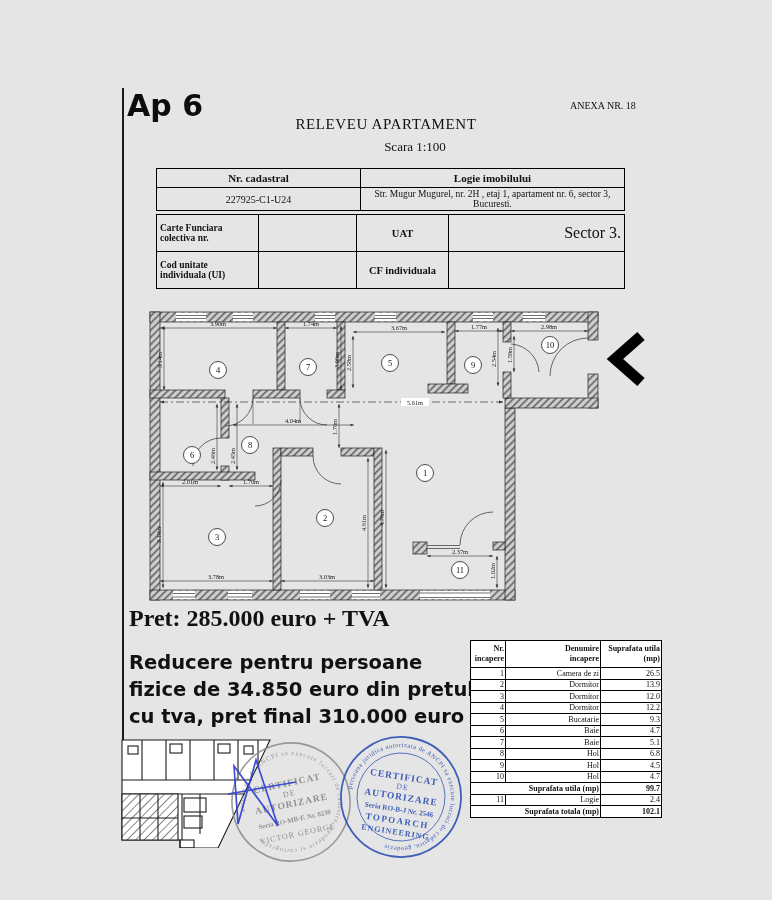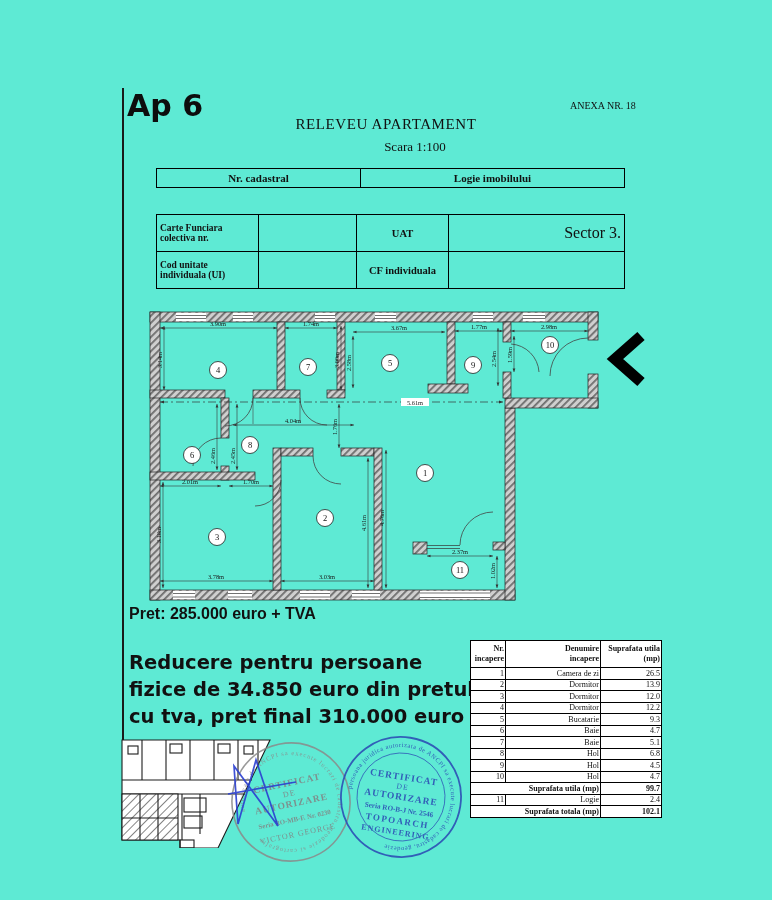--- a/index.html
+++ b/index.html
@@ -1,38 +1,38 @@
 <!DOCTYPE html>
 <html><head>
 <meta charset="utf-8">
 <style>
   html,body{margin:0;padding:0;background:#fff;}
-  .page{position:relative;width:772px;height:900px;background:#5eead4;overflow:hidden;
+  .page{position:relative;width:772px;height:900px;background:#e5e5e5;overflow:hidden;
         font-family:"Liberation Serif",serif;color:#111;}
   .edge-line{position:absolute;left:122px;top:88px;width:2px;height:697px;background:#1a1a1a;}
   .ap-label{position:absolute;left:127px;top:88px;font-family:"DejaVu Sans",sans-serif;
             font-weight:bold;font-size:30px;letter-spacing:0px;color:#0d0d0d;}
   .anexa{position:absolute;left:570px;top:100px;font-size:10px;}
   .doc-title{position:absolute;left:0;top:116px;width:772px;text-align:center;
              font-size:15px;letter-spacing:.6px;}
   .doc-scale{position:absolute;left:0;top:139px;width:772px;text-align:center;font-size:13px;padding-left:29px;}
 
   table{border-collapse:collapse;}
   .t1{position:absolute;left:156px;top:168px;width:468px;table-layout:fixed;}
   .t1 td{border:1.4px solid #000;text-align:center;padding:1px 2px;}
   .t1 .hd{font-weight:bold;font-size:11px;height:16px;}
   .t1 .vl{font-size:10px;height:16px;}
   .t2{position:absolute;left:156px;top:214px;width:468px;table-layout:fixed;}
   .t2 td{border:1.4px solid #000;padding:8px 3px;height:15px;}
   .t2 .lb{font-weight:bold;font-size:9.5px;text-align:left;}
   .t2 .md{font-weight:bold;font-size:10.5px;text-align:center;margin-left:24px;}
   .t2 .vv{font-size:16px;text-align:right;}
 
-  .price-line{position:absolute;left:129px;top:605px;font-family:Liberation Sans, sans-serif;
-              font-weight:bold;font-size:16px;}
+  .price-line{position:absolute;left:129px;top:605px;font-family:Liberation Serif, serif;
+              font-weight:bold;font-size:24px;}
   .discount{position:absolute;left:129px;top:650px;width:352px;font-family:"DejaVu Sans",sans-serif;
             font-weight:bold;font-size:19.5px;line-height:1.38;}
 
   .rt{position:absolute;left:470px;top:640px;width:191px;table-layout:fixed;background:#fff;}
   .rt td{border:1.2px solid #000;text-align:right;padding:0 1px;font-size:8px;height:10.5px;}
   .rt .h{font-weight:bold;font-size:8px;white-space:pre-line;line-height:1.2;height:26px;}
   .rt .b{font-weight:bold;}
 
   .plan-svg{position:absolute;left:125px;top:298px;}
   .keyplan-svg{position:absolute;left:120px;top:736px;}
@@ -54,20 +54,24 @@
 
   <table class="t1">
     <colgroup>
         <col style="width:204px">
         <col style="width:264px">
       </colgroup>
     <tbody>
         <tr>
       <td class="hd">Nr. cadastral</td>
       <td class="hd">Logie imobilului</td>
+    </tr>
+    <tr>
+      <td class="vl">227925-C1-U24</td>
+      <td class="vl" style="font-size:9.5px">Str. Mugur Mugurel, nr. 2H , etaj 1, apartament nr. 6, sector 3, Bucuresti.</td>
     </tr>
   </tbody>
     </table>
 
   <table class="t2">
     <colgroup>
         <col style="width:102px">
         <col style="width:98px">
         <col style="width:92px">
         <col style="width:176px">

